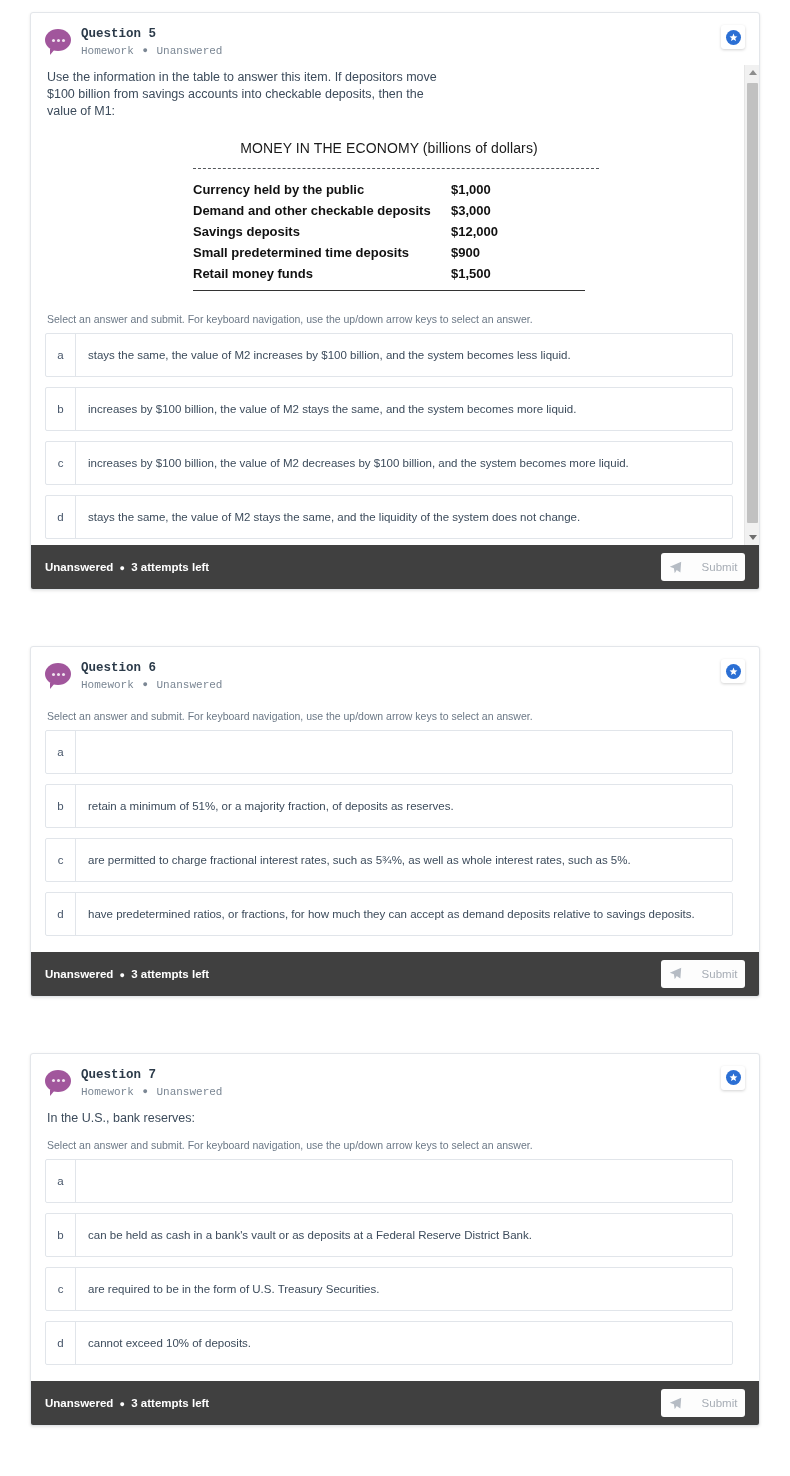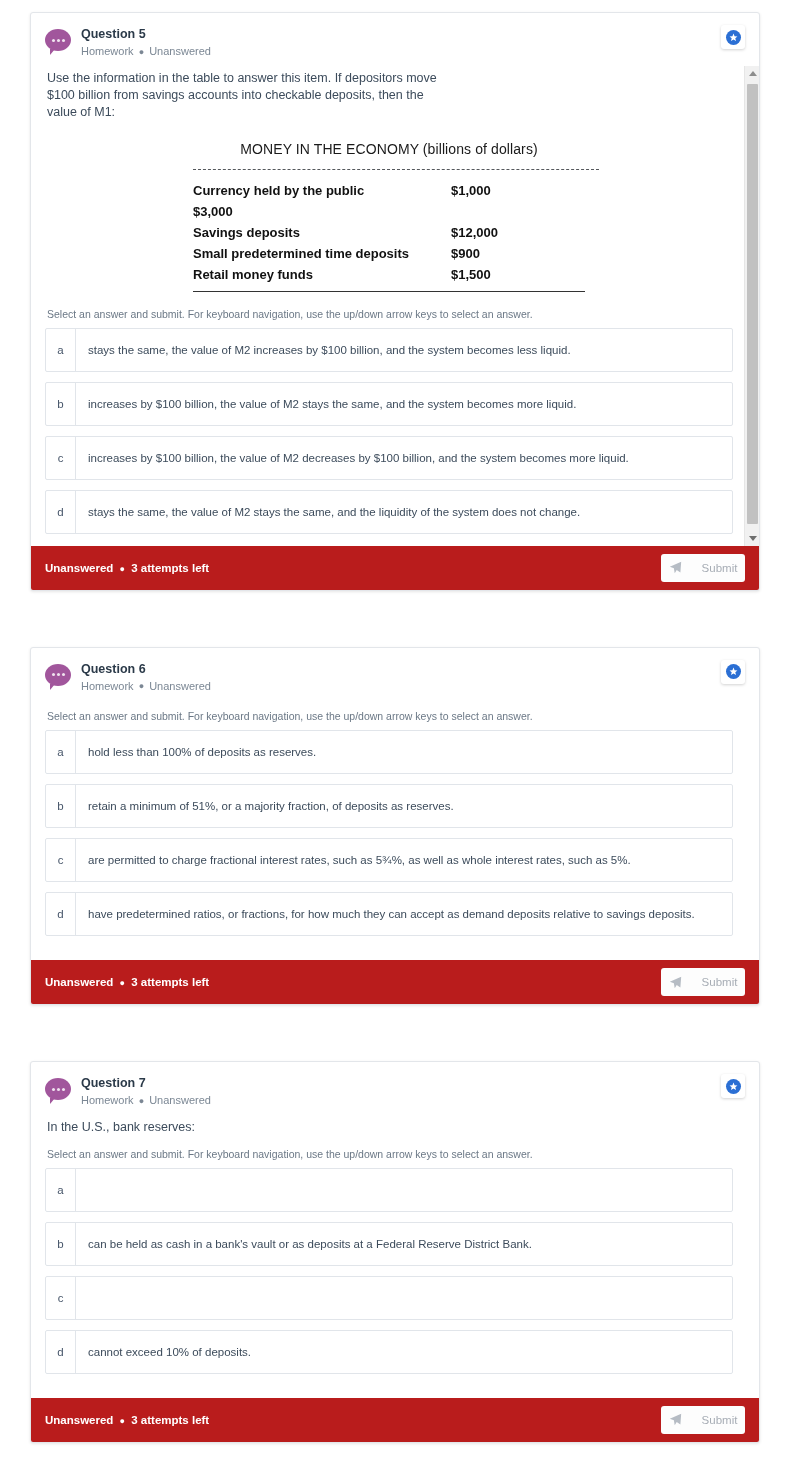--- a/index.html
+++ b/index.html
@@ -57,21 +57,21 @@
     background: #f0e3ef;
     border-radius: 50%;
   }
   .avatar .tail {
     position: absolute;
     left: 5px; bottom: 0px;
     width: 0; height: 0;
     border-left: 5px solid #a1569c;
     border-bottom: 6px solid transparent;
   }
-  .header-text { display: flex; flex-direction: column; }
+  .header-text { display: flex; flex-direction: column; font-family: Liberation Mono, monospace; }
   .q-title {
     font-size: 12.5px;
     font-weight: bold;
     color: #2b3a49;
     line-height: 15px;
   }
   .q-meta {
     font-size: 11px;
     color: #7b8794;
     line-height: 15px;
@@ -98,36 +98,36 @@
     background: #2b6fd4;
     display: flex;
     align-items: center;
     justify-content: center;
   }
   .info-badge .circle svg { display: block; }
 
   
   .card-body {
     position: relative;
-    padding: 0 26px 14px 14px;
+    padding: 0 26px 6px 14px;
   }
   .card-body.scrolling { max-height: 480px; overflow: hidden; }
 
   .q-text {
     font-size: 12.5px;
     color: #3c4b5b;
     line-height: 17px;
     padding: 4px 0 6px 2px;
     max-width: 400px;
   }
   .q-text.single { max-width: 640px; padding-bottom: 2px; }
 
   
   .money-table {
-    margin: 14px auto 6px auto;
+    margin: 14px auto 12px auto;
     width: 420px;
   }
   .mt-title {
     text-align: center;
     font-size: 14px;
     color: #1a1a1a;
     letter-spacing: 0.1px;
     margin-bottom: 12px;
   }
   .mt-dashed {
@@ -213,21 +213,21 @@
     top: 18px;
     width: 11px;
     height: 440px;
     background: #c1c1c1;
     border-radius: 1px;
     cursor: pointer;
   }
 
   
   .card-footer {
-    background: #b91c1c;
+    background: #404040;
     height: 44px;
     display: flex;
     align-items: center;
     justify-content: space-between;
     padding: 0 14px;
   }
   .footer-status {
     color: #ffffff;
     font-size: 11.5px;
     font-weight: bold;
@@ -287,20 +287,21 @@
 
     <div class="money-table">
       <div class="mt-title">MONEY IN THE ECONOMY (billions of dollars)</div>
       <div class="mt-dashed"></div>
       <div class="mt-rows">
         <div class="mt-row">
           <span class="mt-label">Currency held by the public</span>
           <span class="mt-value">$1,000</span>
         </div>
         <div class="mt-row">
+          <span class="mt-label">Demand and other checkable deposits</span>
           <span class="mt-value">$3,000</span>
         </div>
         <div class="mt-row">
           <span class="mt-label">Savings deposits</span>
           <span class="mt-value">$12,000</span>
         </div>
         <div class="mt-row">
           <span class="mt-label">Small predetermined time deposits</span>
           <span class="mt-value">$900</span>
         </div>
@@ -386,21 +387,20 @@
           </svg>
       </div>
     </div>
   </div>
 
   <div class="card-body">
     <div class="select-hint">Select an answer and submit. For keyboard navigation, use the up/down arrow keys to select an answer.</div>
 
     <div class="option">
       <div class="opt-letter">a</div>
-      <div class="opt-text">hold less than 100% of deposits as reserves.</div>
     </div>
     <div class="option">
       <div class="opt-letter">b</div>
       <div class="opt-text">retain a minimum of 51%, or a majority fraction, of deposits as reserves.</div>
     </div>
     <div class="option">
       <div class="opt-letter">c</div>
       <div class="opt-text">are permitted to charge fractional interest rates, such as 5¾%, as well as whole interest rates, such as 5%.</div>
     </div>
     <div class="option">
@@ -461,20 +461,21 @@
 
     <div class="option">
       <div class="opt-letter">a</div>
     </div>
     <div class="option">
       <div class="opt-letter">b</div>
       <div class="opt-text">can be held as cash in a bank's vault or as deposits at a Federal Reserve District Bank.</div>
     </div>
     <div class="option">
       <div class="opt-letter">c</div>
+      <div class="opt-text">are required to be in the form of U.S. Treasury Securities.</div>
     </div>
     <div class="option">
       <div class="opt-letter">d</div>
       <div class="opt-text">cannot exceed 10% of deposits.</div>
     </div>
   </div>
 
   <div class="card-footer">
     <div class="footer-status">
       <span>Unanswered</span>

